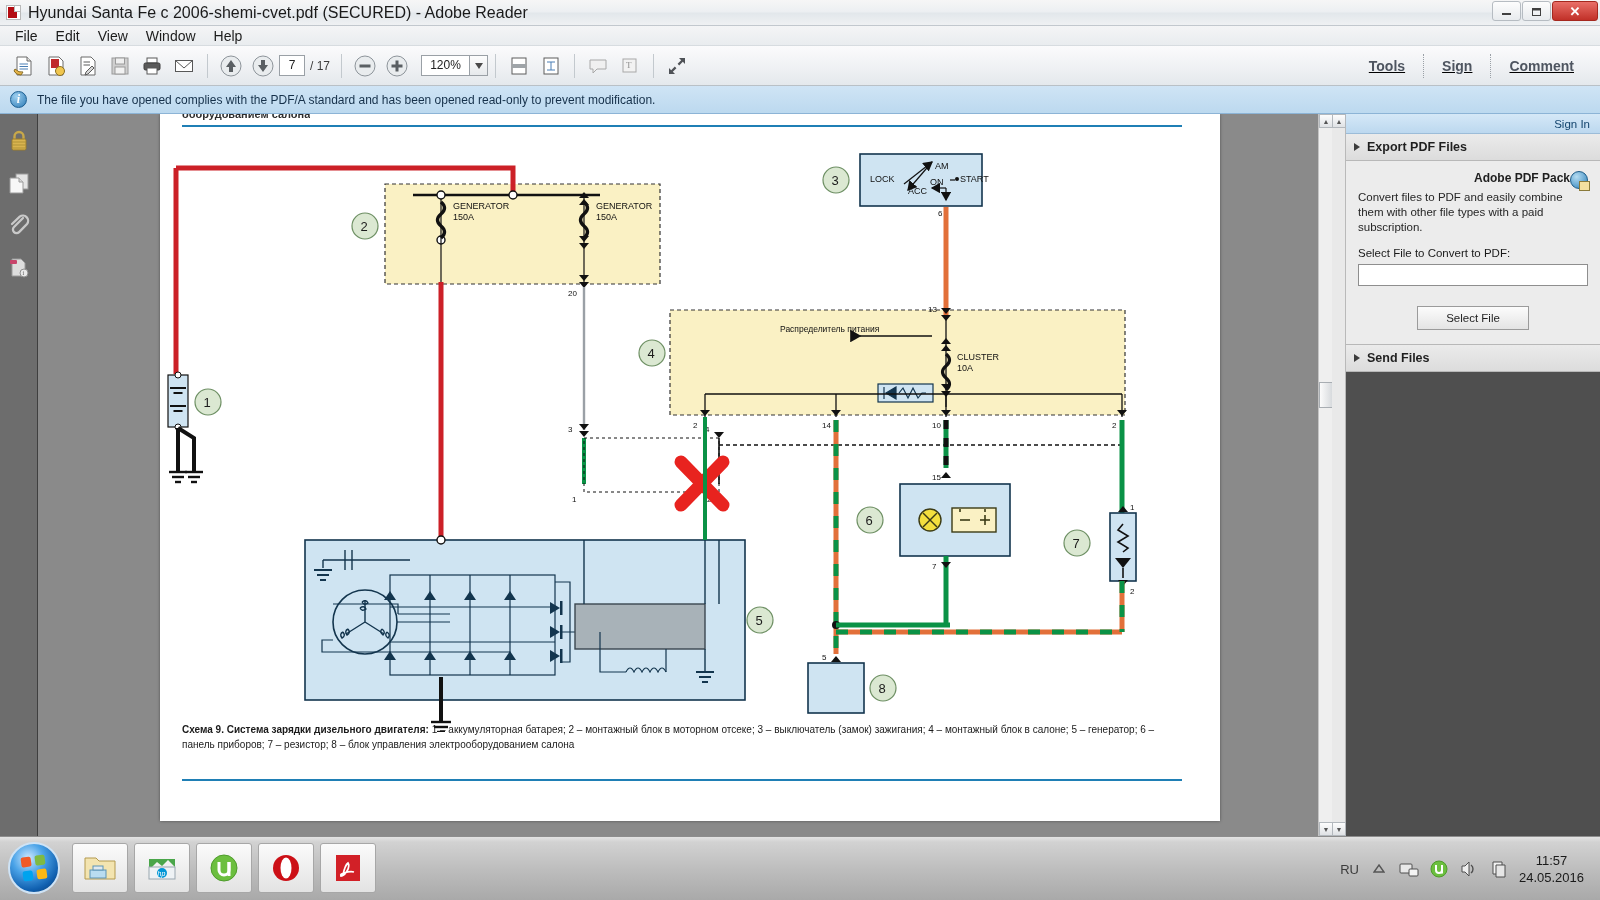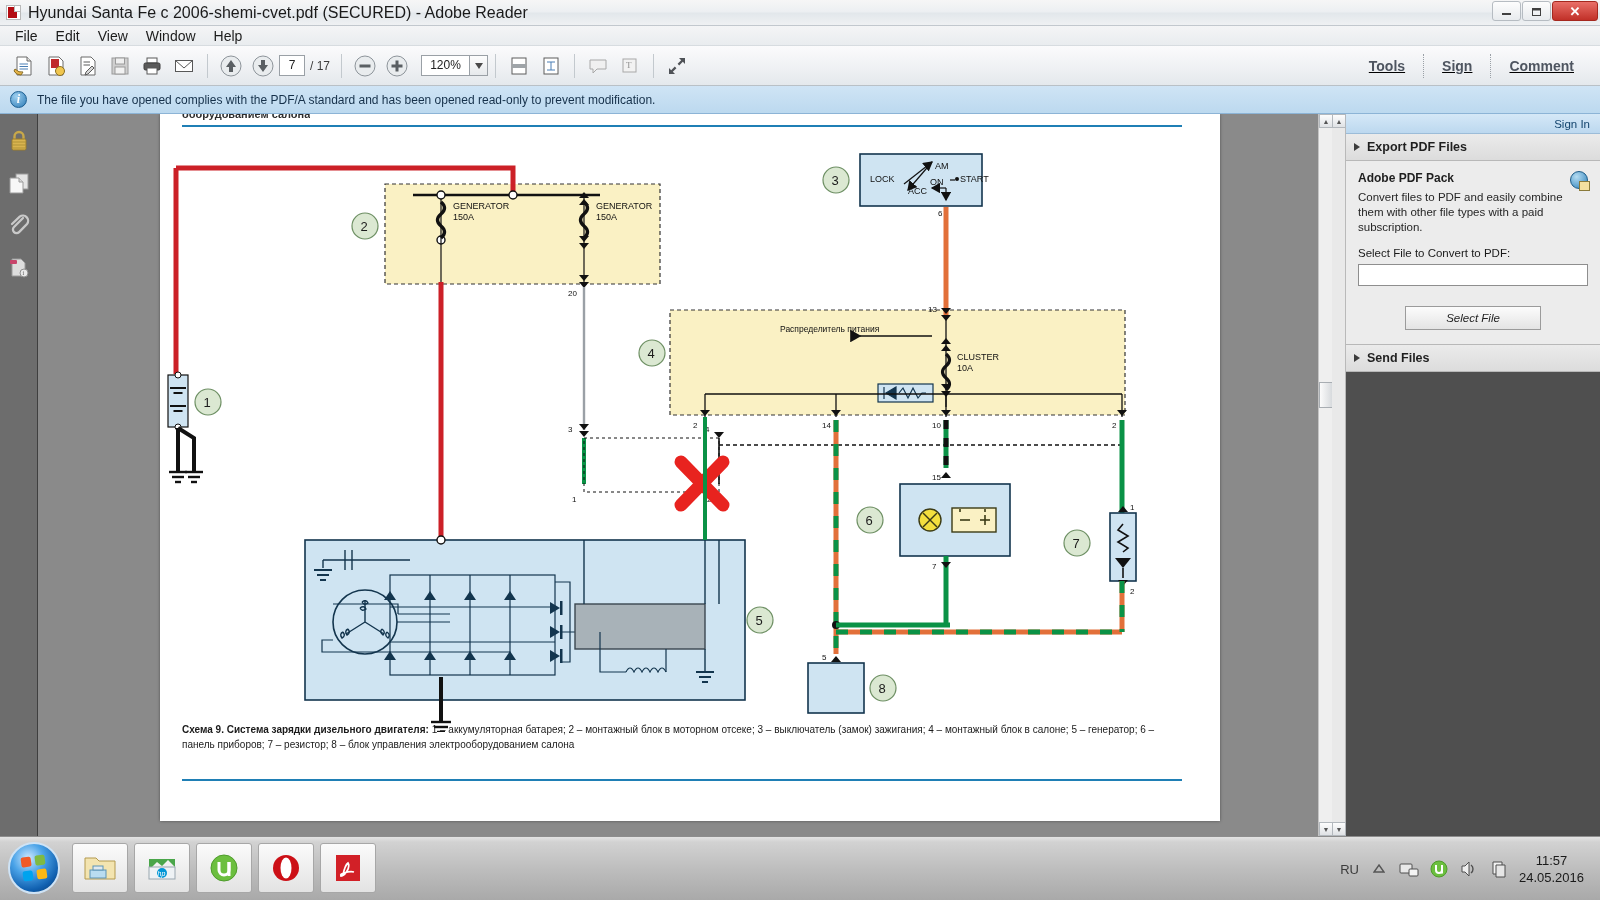--- a/index.html
+++ b/index.html
@@ -199,31 +199,31 @@
     display: flex; align-items: center; padding-left: 8px;
   }
   .tri { width: 0; height: 0; margin-right: 7px; }
   .tri.right { border-left: 6px solid #3c3c3c; border-top: 4px solid transparent; border-bottom: 4px solid transparent; }
   .tri.down { border-top: 6px solid #3c3c3c; border-left: 4px solid transparent; border-right: 4px solid transparent; }
   .rp-section-label { font-size: 12.5px; font-weight: bold; color: #1f1f1f; }
   .rp-body {
     background: #ececec; border-bottom: 1px solid #b8b8b8;
     padding: 10px 12px 14px 12px;
   }
-  .pack-title { font-size: 12px; font-weight: bold; color: #1f1f1f; margin-bottom: 5px; }
+  .pack-title { font-size: 12px; font-weight: bold; color: #1f1f1f; margin-bottom: 5px; text-align: right; }
   .pack-desc { font-size: 11.5px; color: #262626; line-height: 15px; }
   .pack-label { font-size: 11.5px; color: #1a1a1a; margin-top: 12px; margin-bottom: 5px; }
   .pack-input {
     width: 100%; height: 22px; background: #fff; border: 1px solid #8e8e8e;
     font-size: 11px; padding: 0 4px; color: #222;
   }
   .pack-btn {
-    display: block; margin: 20px auto 0 auto; width: 136px; height: 24px;
+    display: block; margin: 20px auto 0 auto; width: 112px; height: 24px;
     background: linear-gradient(to bottom,#fcfcfc,#e4e4e4);
-    border: 1px solid #9b9b9b; font-size: 11.5px; color: #1f1f1f; font-style: italic;
+    border: 1px solid #9b9b9b; font-size: 11.5px; color: #1f1f1f;
   }
   .globe-ico {
     width: 18px; height: 18px; border-radius: 50%;
     background: radial-gradient(circle at 35% 30%, #b5dcf2, #2a7fb8);
     border: 1px solid #1d5c88; position: relative; float: right;
   }
   .globe-ico:after {
     content: ""; position: absolute; right: -3px; bottom: -3px;
     width: 9px; height: 8px; background: #f3e0a0; border: 1px solid #8a7a3a;
   }

